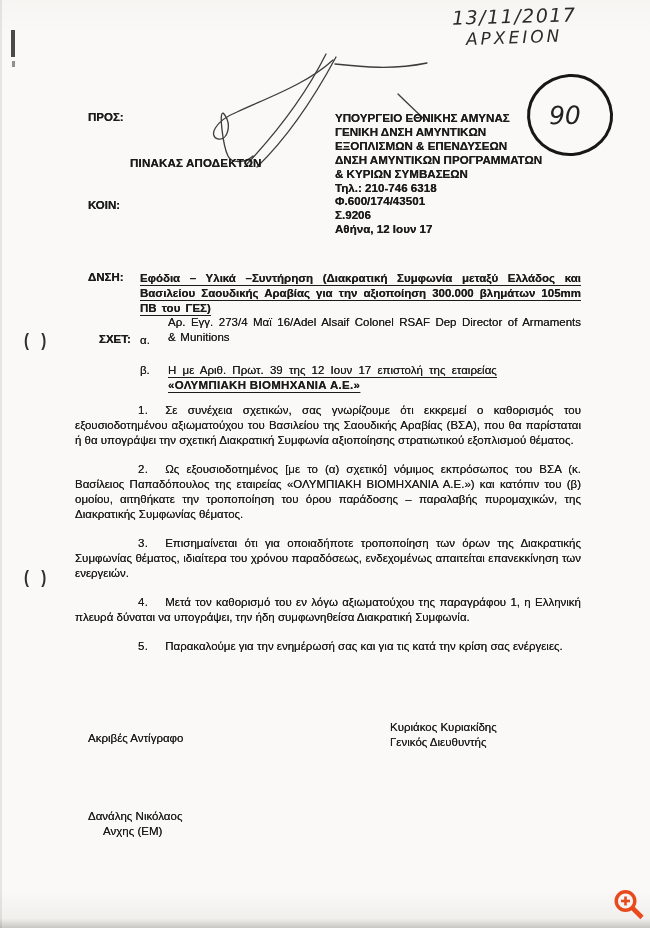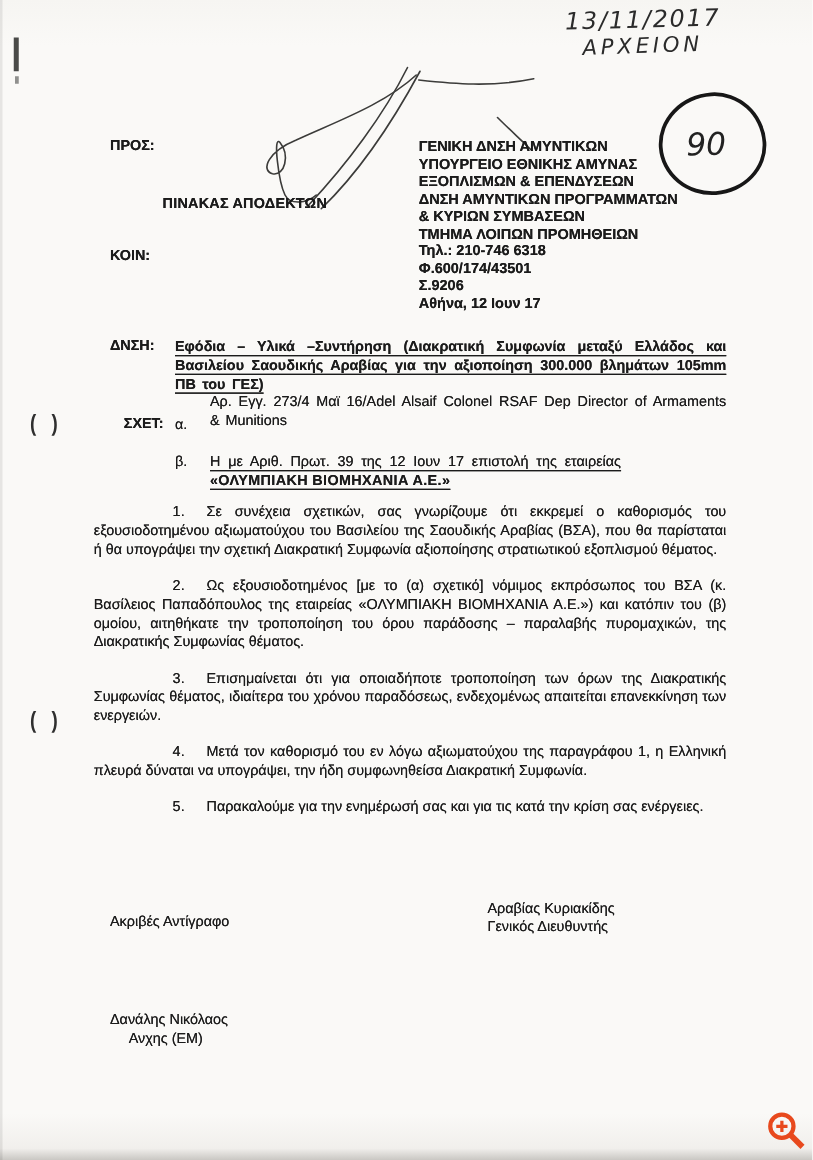--- a/index.html
+++ b/index.html
@@ -71,26 +71,25 @@
       <path d="M140,14 C168,17 198,20 232,13"></path>
       <path d="M203,44 C213,54 222,62 230,70"></path>
     </g>
   </svg>
 
   <div class="abs label" style="left:88px; top:111px;">ΠΡΟΣ:</div>
   <div class="abs label" style="left:130px; top:157px; letter-spacing:.2px;">ΠΙΝΑΚΑΣ ΑΠΟΔΕΚΤΩΝ</div>
   <div class="abs label" style="left:88px; top:199px;">ΚΟΙΝ:</div>
 
   <div class="abs org-block" style="left:335px; top:111px;">
+    <div>ΥΠΟΥΡΓΕΙΟ ΕΘΝΙΚΗΣ ΑΜΥΝΑΣ</div>
     <div>ΓΕΝΙΚΗ ΔΝΣΗ ΑΜΥΝΤΙΚΩΝ</div>
-    <div>ΥΠΟΥΡΓΕΙΟ ΕΘΝΙΚΗΣ ΑΜΥΝΑΣ</div>
     <div>ΕΞΟΠΛΙΣΜΩΝ &amp; ΕΠΕΝΔΥΣΕΩΝ</div>
     <div>ΔΝΣΗ ΑΜΥΝΤΙΚΩΝ ΠΡΟΓΡΑΜΜΑΤΩΝ</div>
     <div>&amp; ΚΥΡΙΩΝ ΣΥΜΒΑΣΕΩΝ</div>
-    <div>ΤΜΗΜΑ ΛΟΙΠΩΝ ΠΡΟΜΗΘΕΙΩΝ</div>
     <div>Τηλ.: 210-746 6318</div>
     <div>Φ.600/174/43501</div>
     <div>Σ.9206</div>
     <div>Αθήνα, 12 Ιουν  17</div>
   </div>
 
   <div class="abs label" style="left:88px; top:271px;">ΔΝΣΗ:</div>
   <div class="abs doc-text subject-text justify" style="left:140px; top:271px; width:441px; word-spacing:2px;">Εφόδια – Υλικά –Συντήρηση (Διακρατική Συμφωνία μεταξύ Ελλάδος και Βασιλείου Σαουδικής Αραβίας για την αξιοποίηση 300.000 βλημάτων 105mm ΠΒ του ΓΕΣ)</div>
 
   <div class="abs margin-mark" style="left:24px; top:331px;">( )</div>
@@ -107,21 +106,21 @@
 
   <div class="abs doc-text" style="left:75px; top:403px; width:506px;">
     <p class="para"><span class="pnum">1.</span><span>Σε συνέχεια σχετικών, σας γνωρίζουμε ότι εκκρεμεί ο καθορισμός του εξουσιοδοτημένου αξιωματούχου του Βασιλείου της Σαουδικής Αραβίας (ΒΣΑ), που θα παρίσταται ή θα υπογράψει την σχετική Διακρατική Συμφωνία αξιοποίησης στρατιωτικού εξοπλισμού θέματος.</span></p>
     <p class="para"><span class="pnum">2.</span><span>Ως εξουσιοδοτημένος [με το (α) σχετικό] νόμιμος εκπρόσωπος του ΒΣΑ (κ. Βασίλειος Παπαδόπουλος της εταιρείας «ΟΛΥΜΠΙΑΚΗ ΒΙΟΜΗΧΑΝΙΑ Α.Ε.») και κατόπιν του (β) ομοίου, αιτηθήκατε την τροποποίηση του όρου παράδοσης – παραλαβής πυρομαχικών, της Διακρατικής Συμφωνίας θέματος.</span></p>
     <p class="para"><span class="pnum">3.</span><span>Επισημαίνεται ότι για οποιαδήποτε τροποποίηση των όρων της Διακρατικής Συμφωνίας θέματος, ιδιαίτερα του χρόνου παραδόσεως, ενδεχομένως απαιτείται επανεκκίνηση των ενεργειών.</span></p>
     <p class="para"><span class="pnum">4.</span><span>Μετά τον καθορισμό του εν λόγω αξιωματούχου της παραγράφου 1, η Ελληνική πλευρά δύναται να υπογράψει, την ήδη συμφωνηθείσα Διακρατική Συμφωνία.</span></p>
     <p class="para"><span class="pnum">5.</span><span>Παρακαλούμε για την ενημέρωσή σας και για τις κατά την κρίση σας ενέργειες.</span></p>
   </div>
 
   <div class="abs sig-block" style="left:390px; top:720px;">
-    <div>Αραβίας Κυριακίδης</div>
+    <div>Κυριάκος Κυριακίδης</div>
     <div>Γενικός Διευθυντής</div>
   </div>
 
   <div class="abs sig-block" style="left:88px; top:731px;">
     <div>Ακριβές Αντίγραφο</div>
   </div>
   <div class="abs sig-block" style="left:88px; top:789px;margin-top:20px;">
     <div>Δανάλης Νικόλαος</div>
     <div style="margin-left:15px;">Ανχης (ΕΜ)</div>
   </div>

